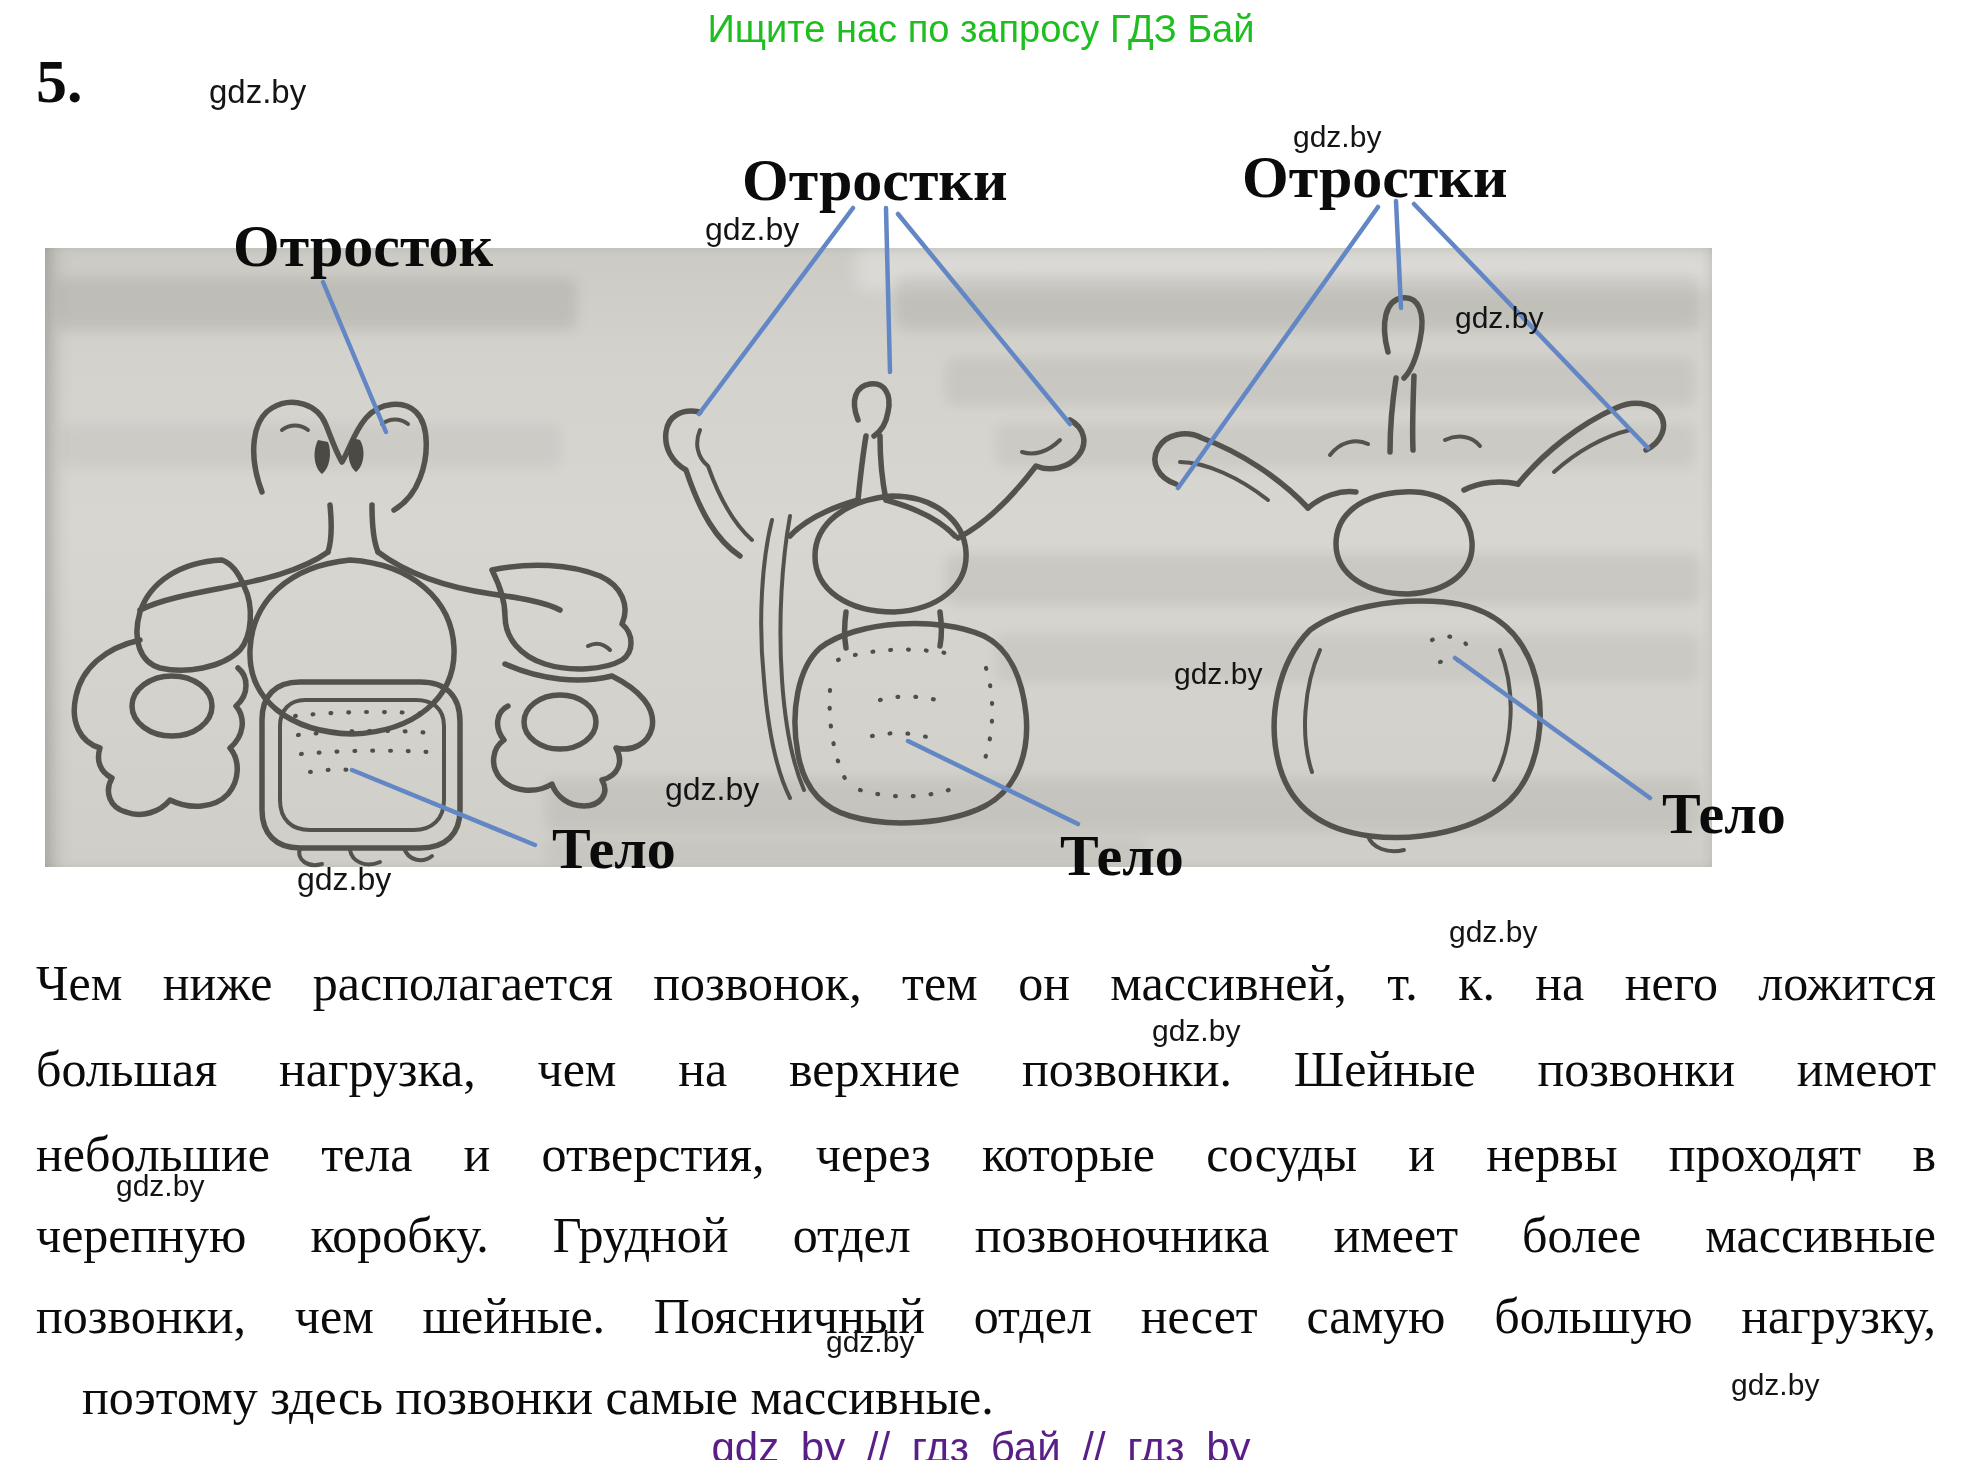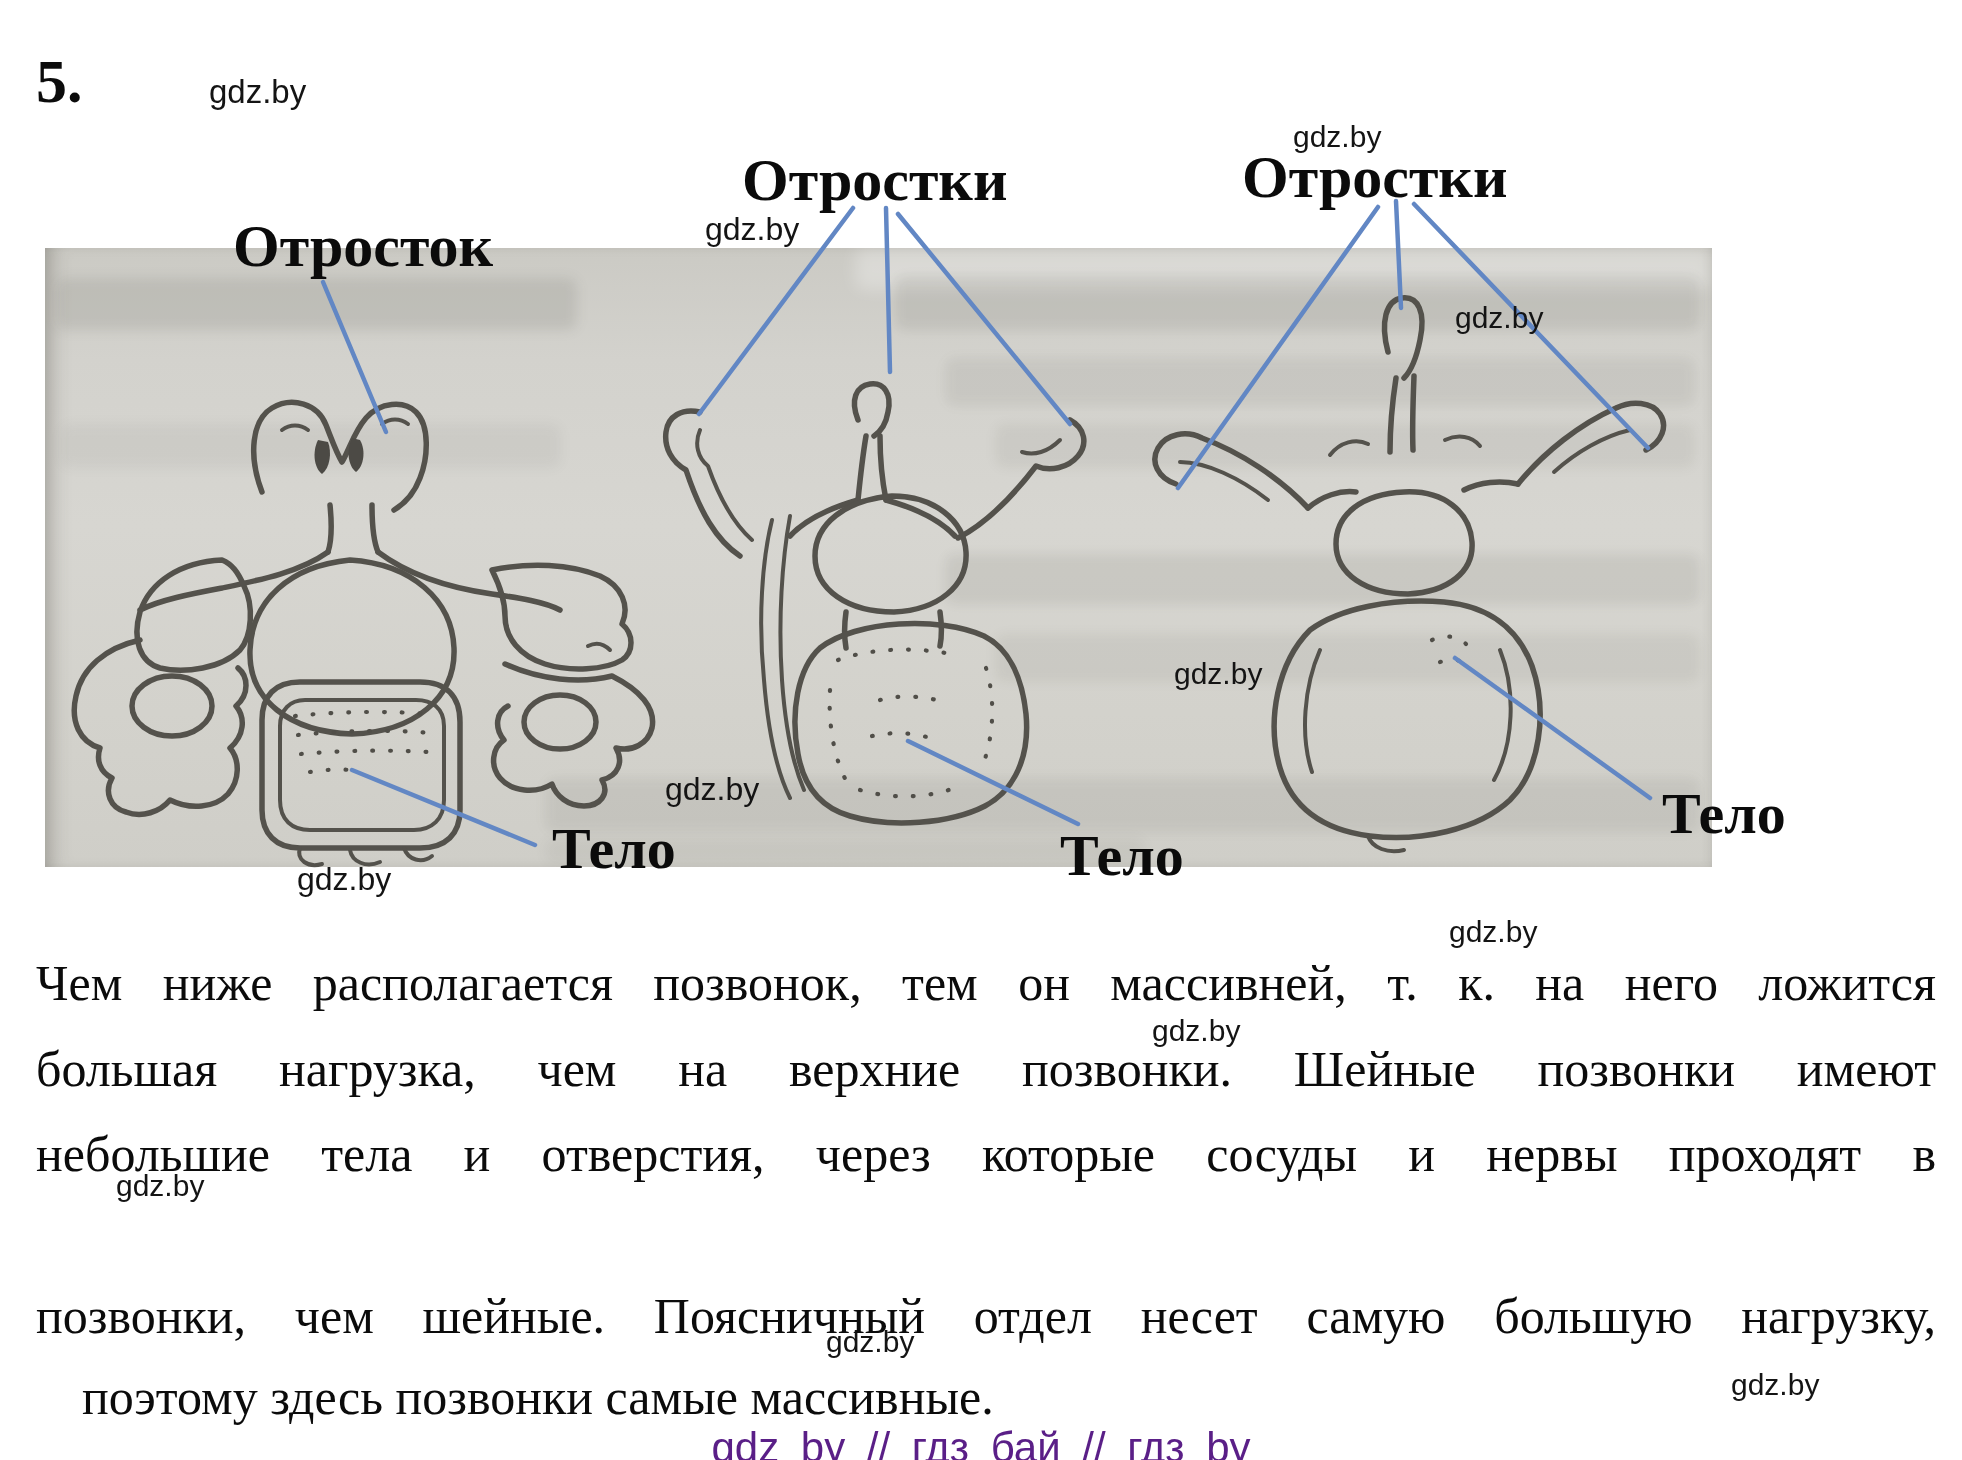--- a/index.html
+++ b/index.html
@@ -38,20 +38,21 @@
 
   .footer{position:absolute;left:0;top:1424px;width:1962px;text-align:center;
           font-family:"Liberation Sans","DejaVu Sans",sans-serif;
           font-size:42px;color:#5a1f87;word-spacing:10px;}
 </style>
 </head>
 <body>
 
 <div id="page">
 
+  <div class="promo">Ищите нас по запросу ГДЗ Бай</div>
   <div class="tasknum">5.</div>
 
   <div class="photo">
     <div class="lite" style="left:810px;top:0;width:857px;height:42px;"></div>
     <div class="ghost" style="left:12px;top:30px;width:520px;height:52px;"></div>
     <div class="ghost" style="left:850px;top:28px;width:805px;height:54px;opacity:.9;"></div>
     <div class="ghost" style="left:900px;top:110px;width:750px;height:48px;opacity:.7;"></div>
     <div class="ghost" style="left:16px;top:176px;width:500px;height:44px;opacity:.5;"></div>
     <div class="ghost" style="left:950px;top:176px;width:700px;height:44px;opacity:.6;"></div>
     <div class="ghost" style="left:900px;top:306px;width:755px;height:50px;opacity:.8;"></div>
@@ -166,18 +167,19 @@
   <div class="wm" style="left:297px;top:861px;font-size:32px;">gdz.by</div>
   <div class="wm" style="left:1449px;top:915px;font-size:30px;">gdz.by</div>
   <div class="wm" style="left:1152px;top:1014px;font-size:30px;">gdz.by</div>
   <div class="wm" style="left:116px;top:1169px;font-size:30px;">gdz.by</div>
   <div class="wm" style="left:826px;top:1325px;font-size:30px;">gdz.by</div>
   <div class="wm" style="left:1731px;top:1368px;font-size:30px;">gdz.by</div>
 
   <div class="pline" style="top:958px;">Чем ниже располагается позвонок, тем он массивней, т. к. на него ложится</div>
   <div class="pline" style="top:1044px;">большая нагрузка, чем на верхние позвонки. Шейные позвонки имеют</div>
   <div class="pline" style="top:1129px;">небольшие тела и отверстия, через которые сосуды и нервы проходят в</div>
+  <div class="pline" style="top:1210px;">черепную коробку. Грудной отдел позвоночника имеет более массивные</div>
   <div class="pline" style="top:1291px;">позвонки, чем шейные. Поясничный отдел несет самую большую нагрузку,</div>
   <div class="pline last" style="top:1372px;margin-left:46px;">поэтому здесь позвонки самые массивные.</div>
 
   <div class="footer">gdz by  //  гдз бай  //  гдз by</div>
 
 </div>
 
 </body></html>

